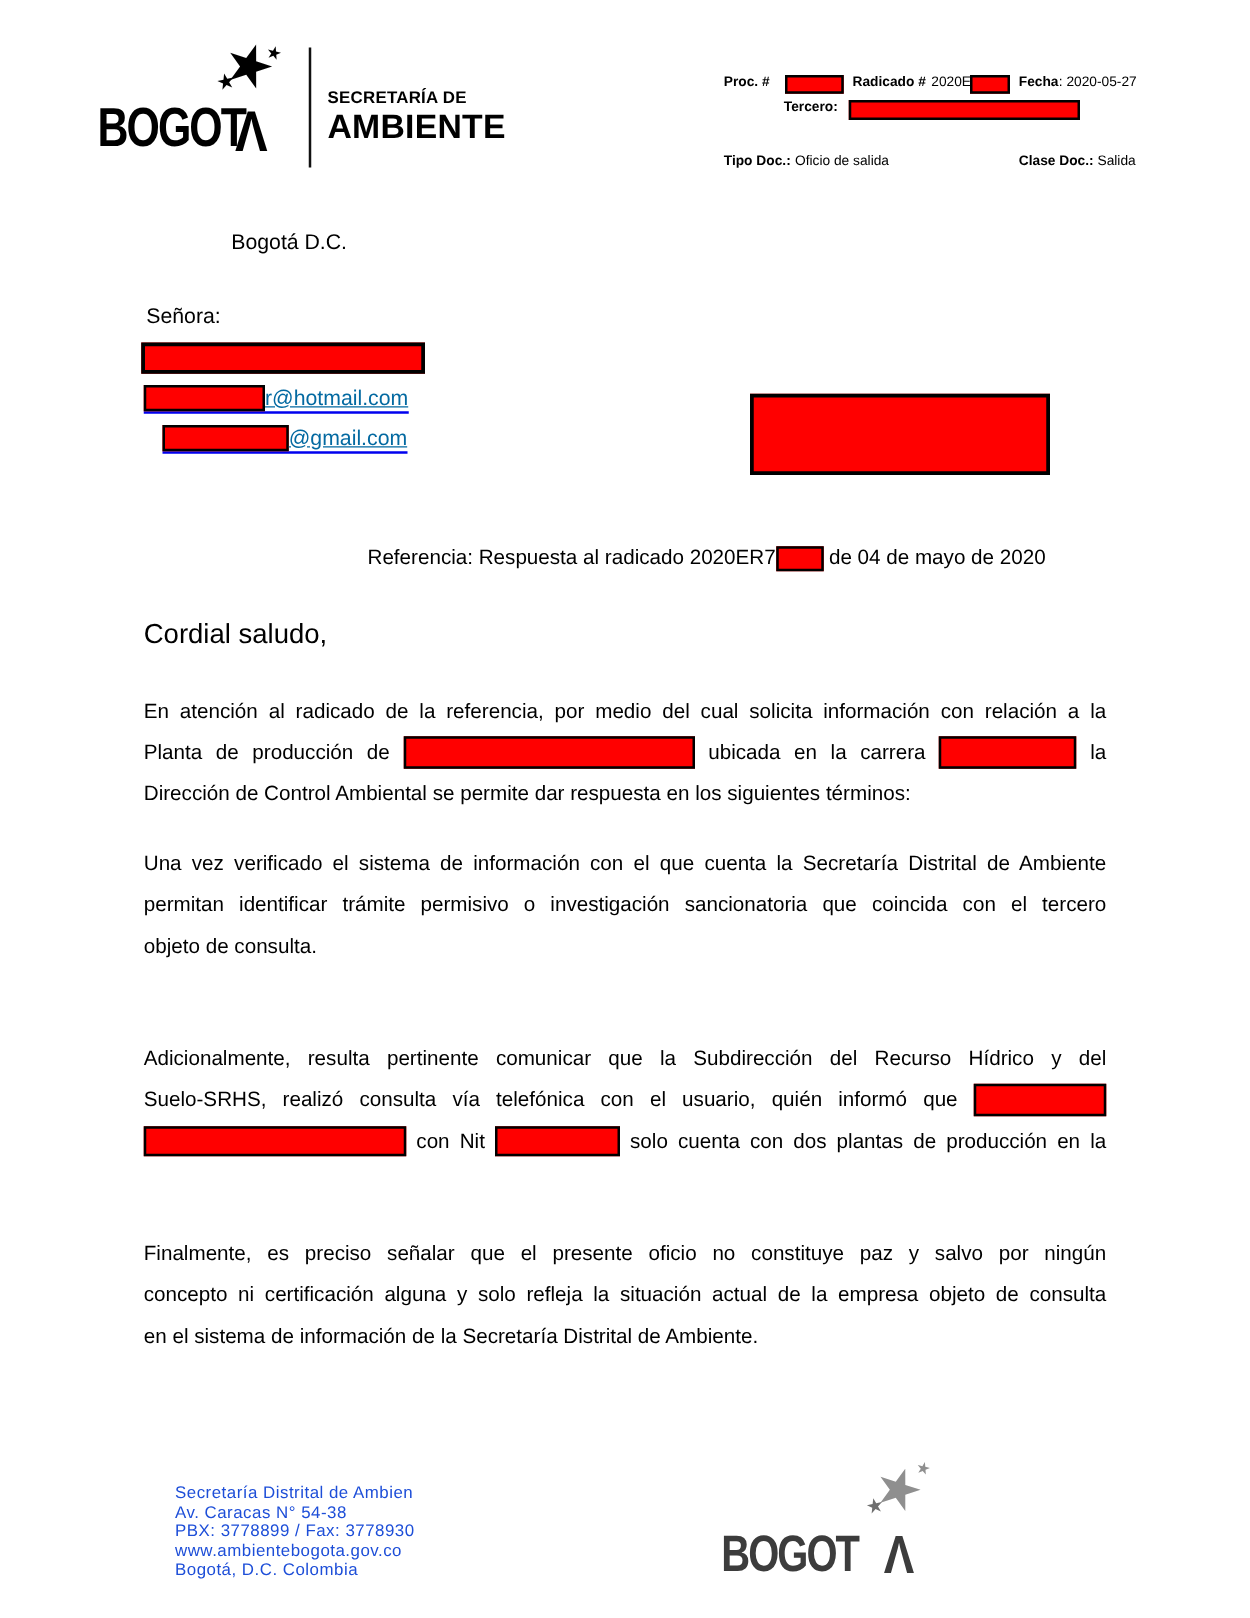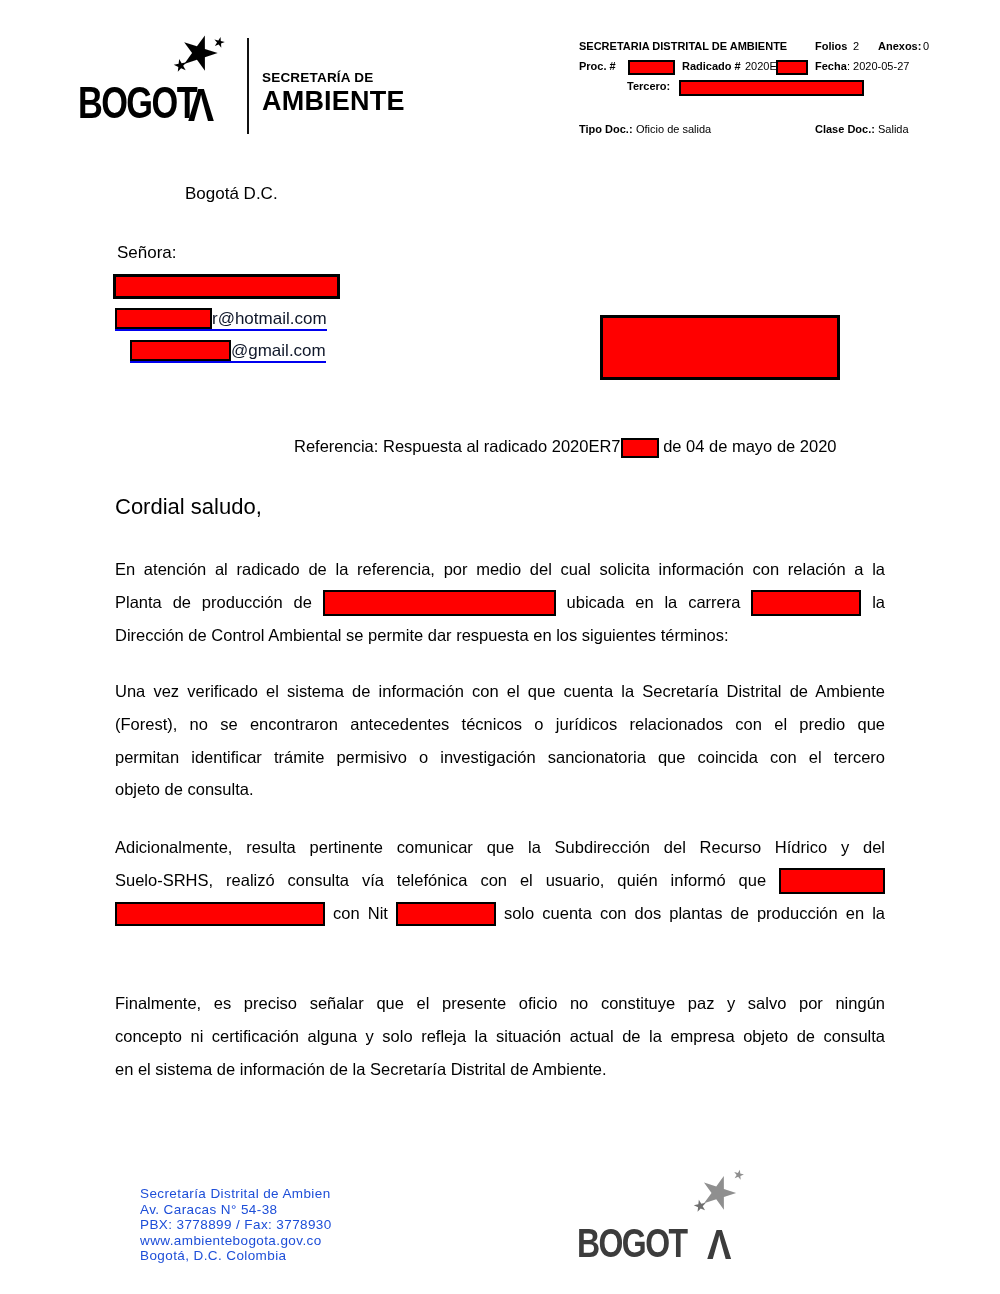--- a/index.html
+++ b/index.html
@@ -31,21 +31,21 @@
   .s-abs { position:absolute; top:0; }
   .stamp .sbox { border-width:2px; }
   .dep-underline { display:inline-block; border-bottom:1px solid #444; padding-bottom:2px; min-width:177px; }
 
   
   .city { position:absolute; left:185px; top:184px; font-size:17px; }
   .salutation { position:absolute; left:117px; top:243px; font-size:17px; }
 
   .addr-line { position:absolute; white-space:nowrap; }
   .email-wrap { display:inline-block; border-bottom:2px solid #0000EE; line-height:1; }
-  .email-text { color:#0f172a; font-size:17px; position:relative; top:1px; }
+  .email-text { color:#0369a1; font-size:17px; position:relative; top:1px;text-decoration:underline; }
 
   .ref-line { position:absolute; left:294px; top:437px; font-size:16.5px; white-space:nowrap; }
 
   .greeting { position:absolute; left:115px; top:494px; font-size:22px; }
 
   .para { position:absolute; left:115px; width:770px; font-size:16.5px; }
   .line { height:32.8px; line-height:32.8px; white-space:normal; }
   .jline { text-align:justify; text-align-last:justify; }
   .lline { text-align:left; }
 
@@ -71,27 +71,20 @@
     <span class="star-s1">★</span>
     <span class="star-s2">★</span>
     <span class="logo-word">BOGOT</span>
     <span class="logo-lambda">Λ</span>
     <div class="logo-divider"></div>
     <div class="logo-sub1">SECRETARÍA DE</div>
     <div class="logo-sub2">AMBIENTE</div>
   </div>
 
   <div class="stamp">
-    <div class="row" style="top:0px;">
-      <b class="s-abs" style="left:4px;">SECRETARIA DISTRITAL DE AMBIENTE</b>
-      <b class="s-abs" style="left:240px;">Folios</b>
-      <span class="s-abs" style="left:278px;">2</span>
-      <b class="s-abs" style="left:303px;">Anexos:</b>
-      <span class="s-abs" style="left:348px;">0</span>
-    </div>
     <div class="row" style="top:20px;">
       <b class="s-abs" style="left:4px;">Proc. #</b>
       <span class="rbox sbox s-abs" style="left:53px; top:0px; width:47px; height:15px;"></span>
       <b class="s-abs" style="left:107px;">Radicado #</b>
       <span class="s-abs" style="left:170px;">2020EE8</span>
       <span class="rbox sbox s-abs" style="left:201px; top:0px; width:32px; height:15px;"></span>
       <b class="s-abs" style="left:240px;">Fecha</b>
       <span class="s-abs" style="left:272px;">: 2020-05-27</span>
     </div>
     <div class="row" style="top:40px;margin-left:48px;">
@@ -138,21 +131,20 @@
       <span class="rbox" style="width:233px; height:26px;"></span>
       <span>ubicada en la carrera</span>
       <span class="rbox" style="width:110px; height:26px;"></span>
       <span>la</span>
     </div>
     <div class="line lline">Dirección de Control Ambiental se permite dar respuesta en los siguientes términos:</div>
   </div>
 
   <div class="para" style="top:675px;">
     <div class="line jline">Una vez verificado el sistema de información con el que cuenta la Secretaría Distrital de Ambiente</div>
-    <div class="line jline">(Forest), no se encontraron antecedentes técnicos o jurídicos relacionados con el predio que</div>
     <div class="line jline">permitan identificar trámite permisivo o investigación sancionatoria que coincida con el tercero</div>
     <div class="line lline">objeto de consulta.</div>
   </div>
 
   <div class="para" style="top:831px;">
     <div class="line jline">Adicionalmente, resulta pertinente comunicar que la Subdirección del Recurso Hídrico y del</div>
     <div class="line jline">
       <span>Suelo-SRHS, realizó consulta vía telefónica con el usuario, quién informó que</span>
       <span class="rbox" style="width:106px; height:26px;"></span>
     </div>

